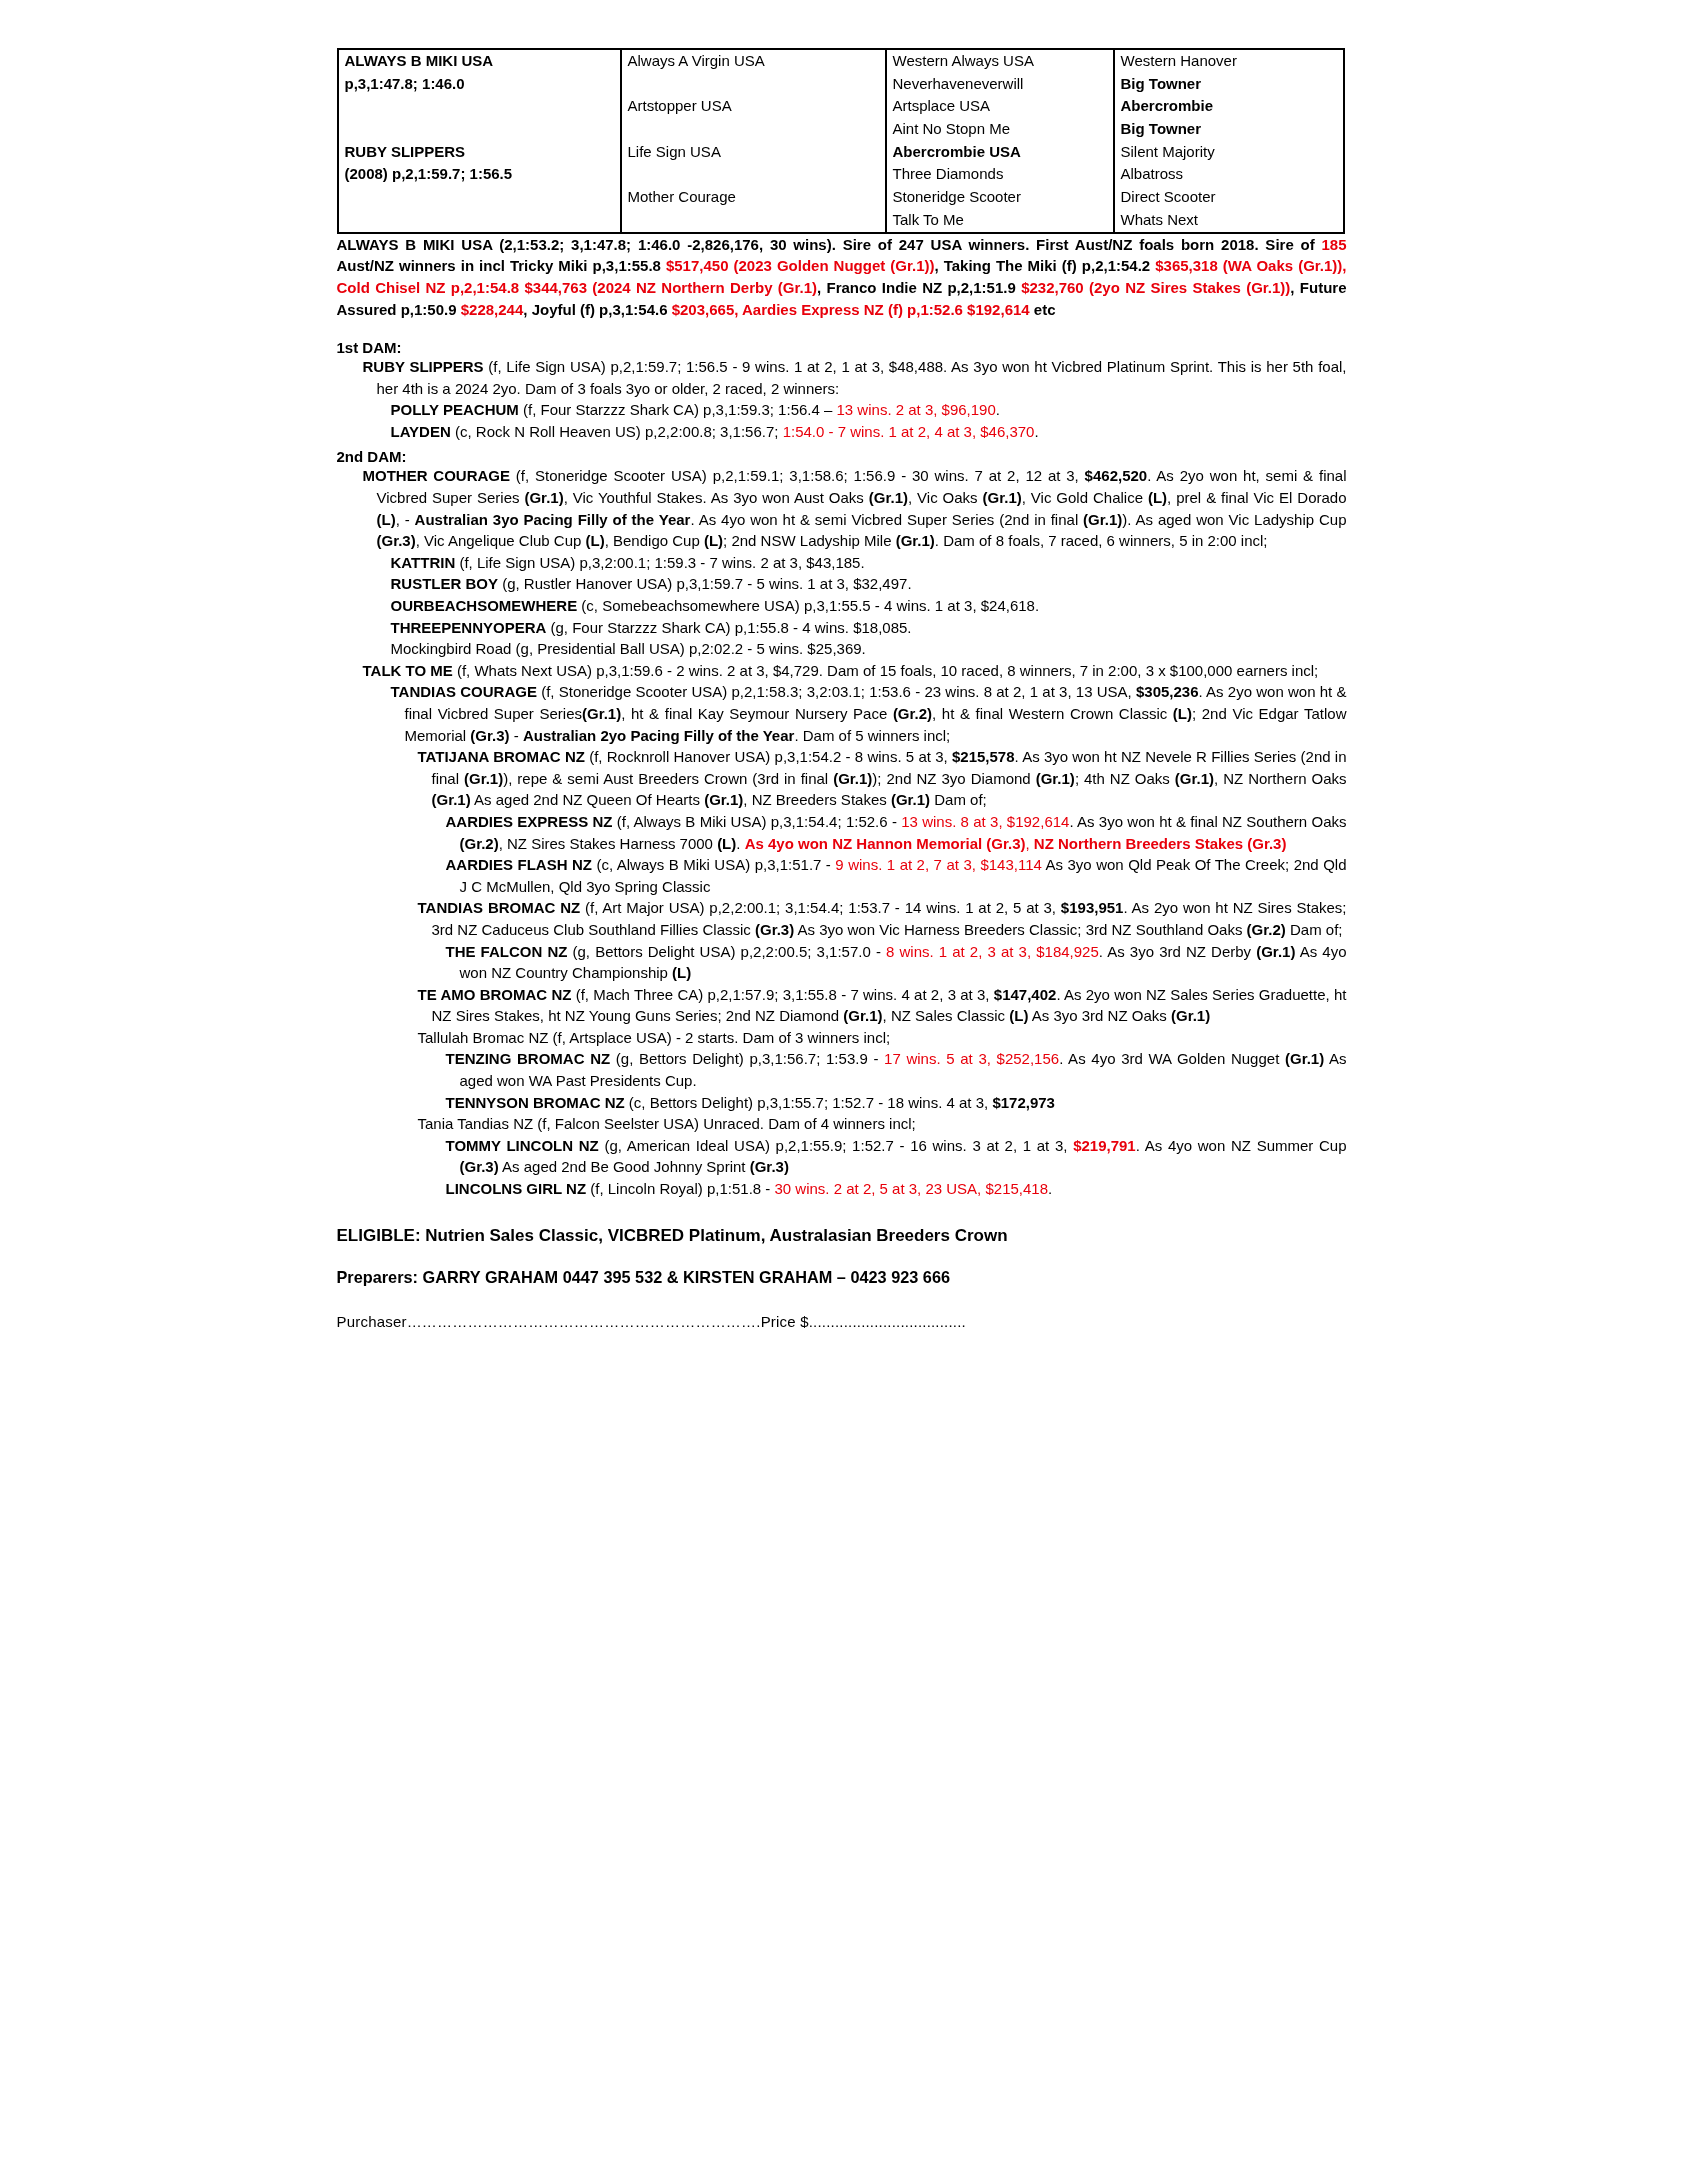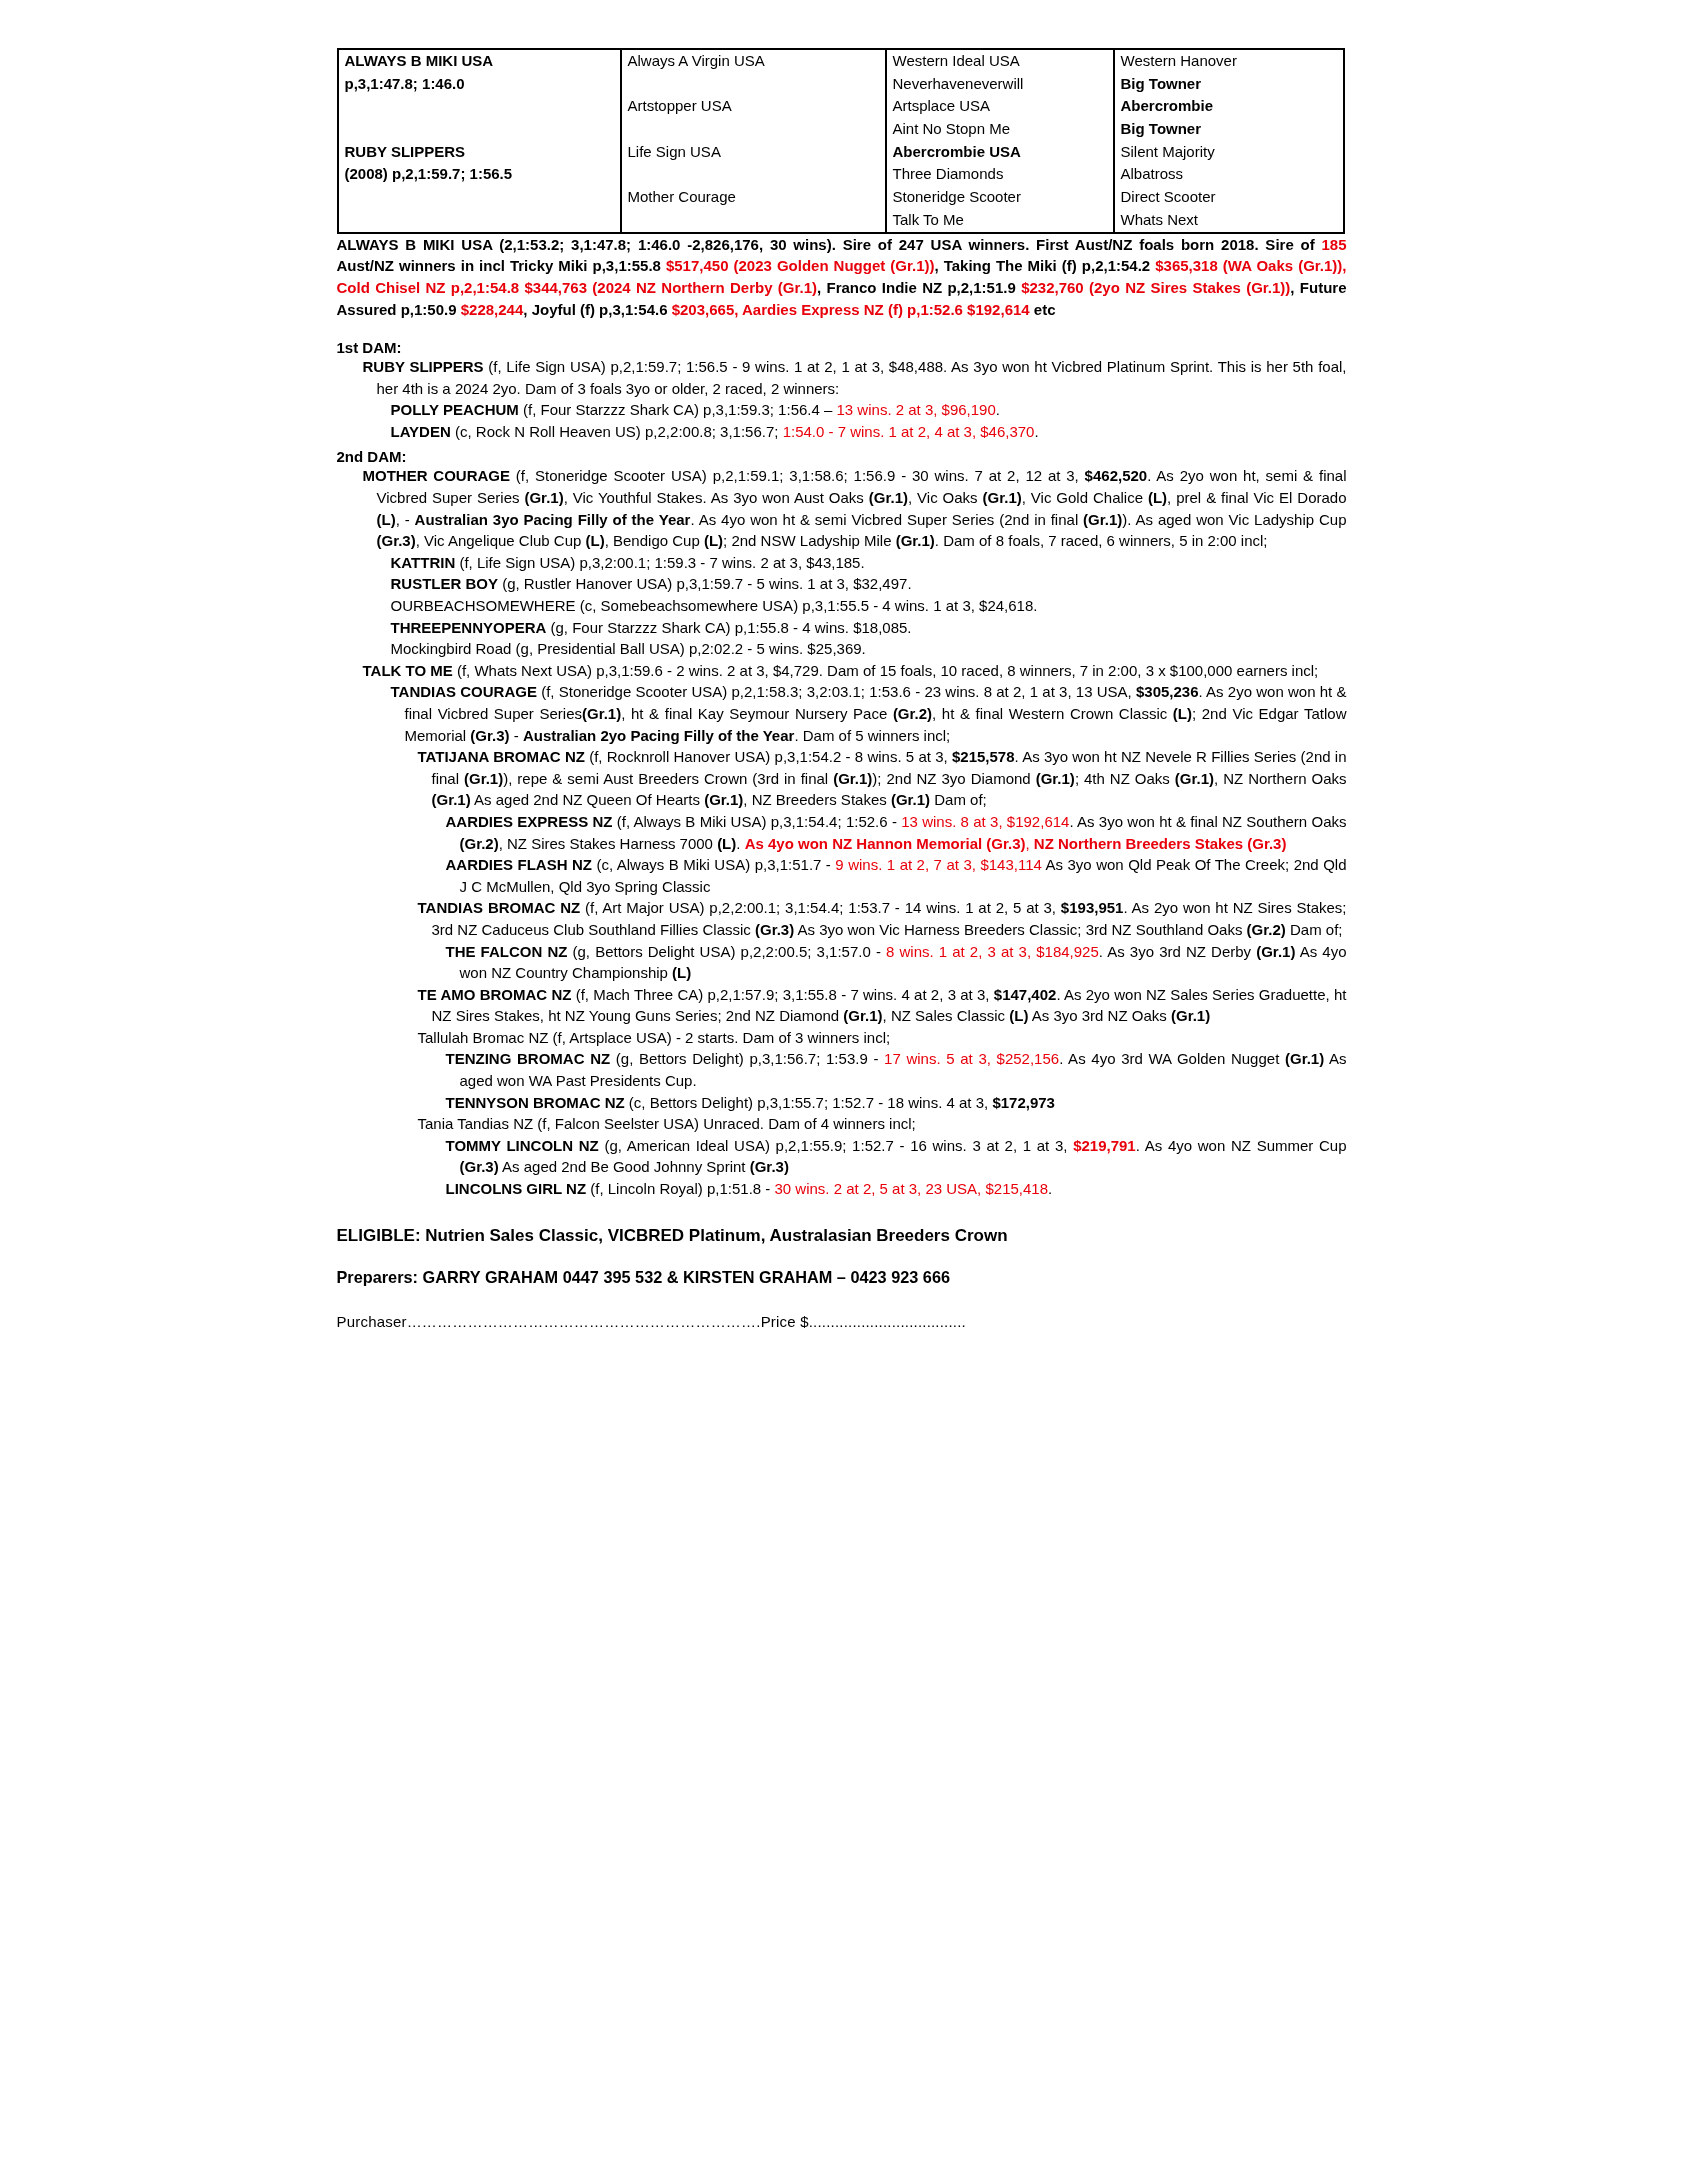--- a/index.html
+++ b/index.html
@@ -152,21 +152,21 @@
             <col class="col2">
             <col class="col3">
             <col class="col4">
         </colgroup>
         <tbody id="ped-body">
             <tr>
               <td>
                 <div class="b">ALWAYS B MIKI USA</div>
               </td>
               <td style="border-left: 2px solid rgb(0, 0, 0);">Always A Virgin USA</td>
-              <td class="vline">Western Ideal USA</td>
+              <td class="vline">Western Always USA</td>
               <td class="vline">Western Hanover</td>
             </tr>
             <tr>
               <td>
                 <div class="b">p,3,1:47.8; 1:46.0</div>
               </td>
               <td style="border-left: 2px solid rgb(0, 0, 0);">&nbsp;</td>
               <td class="vline">Neverhaveneverwill</td>
               <td class="b vline">Big Towner</td>
             </tr>
@@ -219,21 +219,21 @@
 
     <div id="sections">
         <div class="damhead">1st DAM:</div>
         <div class="entry lvl1"><span style="font-weight: bold;">RUBY SLIPPERS</span><span> (f, Life Sign USA) p,2,1:59.7; 1:56.5 - 9 wins. 1 at 2, 1 at 3, $48,488. As 3yo won ht Vicbred Platinum Sprint. This is her 5th foal, her 4th is a 2024 2yo. Dam of 3 foals 3yo or older, 2 raced, 2 winners:</span></div>
         <div class="entry lvl2"><span style="font-weight: bold;">POLLY PEACHUM</span><span> (f, Four Starzzz Shark CA) p,3,1:59.3; 1:56.4 – </span><span class="red">13 wins. 2 at 3, $96,190</span><span>.</span></div>
         <div class="entry lvl2"><span style="font-weight: bold;">LAYDEN</span><span> (c, Rock N Roll Heaven US) p,2,2:00.8; 3,1:56.7; </span><span class="red">1:54.0 - 7 wins. 1 at 2, 4 at 3, $46,370</span><span>.</span></div>
         <div class="damhead">2nd DAM:</div>
         <div class="entry lvl1"><span style="font-weight: bold;">MOTHER COURAGE</span><span> (f, Stoneridge Scooter USA) p,2,1:59.1; 3,1:58.6; 1:56.9 - 30 wins. 7 at 2, 12 at 3, </span><span style="font-weight: bold;">$462,520</span><span>. As 2yo won ht, semi &amp; final Vicbred Super Series </span><span style="font-weight: bold;">(Gr.1)</span><span>, Vic Youthful Stakes. As 3yo won Aust Oaks </span><span style="font-weight: bold;">(Gr.1)</span><span>, Vic Oaks </span><span style="font-weight: bold;">(Gr.1)</span><span>, Vic Gold Chalice </span><span style="font-weight: bold;">(L)</span><span>, prel &amp; final Vic El Dorado </span><span style="font-weight: bold;">(L)</span><span>, - </span><span style="font-weight: bold;">Australian 3yo Pacing Filly of the Year</span><span>. As 4yo won ht &amp; semi Vicbred Super Series (2nd in final </span><span style="font-weight: bold;">(Gr.1)</span><span>). As aged won Vic Ladyship Cup </span><span style="font-weight: bold;">(Gr.3)</span><span>, Vic Angelique Club Cup </span><span style="font-weight: bold;">(L)</span><span>, Bendigo Cup </span><span style="font-weight: bold;">(L)</span><span>; 2nd NSW Ladyship Mile </span><span style="font-weight: bold;">(Gr.1)</span><span>. Dam of 8 foals, 7 raced, 6 winners, 5 in 2:00 incl;</span></div>
         <div class="entry lvl2"><span style="font-weight: bold;">KATTRIN</span><span> (f, Life Sign USA) p,3,2:00.1; 1:59.3 - 7 wins. 2 at 3, $43,185.</span></div>
         <div class="entry lvl2"><span style="font-weight: bold;">RUSTLER BOY</span><span> (g, Rustler Hanover USA) p,3,1:59.7 - 5 wins. 1 at 3, $32,497.</span></div>
-        <div class="entry lvl2"><span style="font-weight: normal;">OURBEACHSOMEWHERE</span><span> (c, Somebeachsomewhere USA) p,3,1:55.5 - 4 wins. 1 at 3, $24,618.</span></div>
+        <div class="entry lvl2"><span style="font-weight: bold;">OURBEACHSOMEWHERE</span><span> (c, Somebeachsomewhere USA) p,3,1:55.5 - 4 wins. 1 at 3, $24,618.</span></div>
         <div class="entry lvl2"><span style="font-weight: bold;">THREEPENNYOPERA</span><span> (g, Four Starzzz Shark CA) p,1:55.8 - 4 wins. $18,085.</span></div>
         <div class="entry lvl2"><span>Mockingbird Road (g, Presidential Ball USA) p,2:02.2 - 5 wins. $25,369.</span></div>
         <div class="entry lvl1"><span style="font-weight: bold;">TALK TO ME</span><span> (f, Whats Next USA) p,3,1:59.6 - 2 wins. 2 at 3, $4,729. Dam of 15 foals, 10 raced, 8 winners, 7 in 2:00, 3 x $100,000 earners incl;</span></div>
         <div class="entry lvl2"><span style="font-weight: bold;">TANDIAS COURAGE</span><span> (f, Stoneridge Scooter USA) p,2,1:58.3; 3,2:03.1; 1:53.6 - 23 wins. 8 at 2, 1 at 3, 13 USA, </span><span style="font-weight: bold;">$305,236</span><span>. As 2yo won won ht &amp; final Vicbred Super Series</span><span style="font-weight: bold;">(Gr.1)</span><span>, ht &amp; final Kay Seymour Nursery Pace </span><span style="font-weight: bold;">(Gr.2)</span><span>, ht &amp; final Western Crown Classic </span><span style="font-weight: bold;">(L)</span><span>; 2nd Vic Edgar Tatlow Memorial </span><span style="font-weight: bold;">(Gr.3)</span><span> - </span><span style="font-weight: bold;">Australian 2yo Pacing Filly of the Year</span><span>. Dam of 5 winners incl;</span></div>
         <div class="entry lvl3"><span style="font-weight: bold;">TATIJANA BROMAC NZ</span><span> (f, Rocknroll Hanover USA) p,3,1:54.2 - 8 wins. 5 at 3, </span><span style="font-weight: bold;">$215,578</span><span>. As 3yo won ht NZ Nevele R Fillies Series (2nd in final </span><span style="font-weight: bold;">(Gr.1)</span><span>), repe &amp; semi Aust Breeders Crown (3rd in final </span><span style="font-weight: bold;">(Gr.1)</span><span>); 2nd NZ 3yo Diamond </span><span style="font-weight: bold;">(Gr.1)</span><span>; 4th NZ Oaks </span><span style="font-weight: bold;">(Gr.1)</span><span>, NZ Northern Oaks </span><span style="font-weight: bold;">(Gr.1)</span><span> As aged 2nd NZ Queen Of Hearts </span><span style="font-weight: bold;">(Gr.1)</span><span>, NZ Breeders Stakes </span><span style="font-weight: bold;">(Gr.1)</span><span> Dam of;</span></div>
         <div class="entry lvl4"><span style="font-weight: bold;">AARDIES EXPRESS NZ</span><span> (f, Always B Miki USA) p,3,1:54.4; 1:52.6 - </span><span class="red">13 wins. 8 at 3, $192,614</span><span>. As 3yo won ht &amp; final NZ Southern Oaks </span><span style="font-weight: bold;">(Gr.2)</span><span>, NZ Sires Stakes Harness 7000 </span><span style="font-weight: bold;">(L)</span><span>. </span><span class="red" style="font-weight: bold;">As 4yo won NZ Hannon Memorial (Gr.3)</span><span class="red">, </span><span class="red" style="font-weight: bold;">NZ Northern Breeders Stakes (Gr.3)</span></div>
         <div class="entry lvl4"><span style="font-weight: bold;">AARDIES FLASH NZ</span><span> (c, Always B Miki USA) p,3,1:51.7 - </span><span class="red">9 wins. 1 at 2, 7 at 3, $143,114</span><span> As 3yo won Qld Peak Of The Creek; 2nd Qld J C McMullen, Qld 3yo Spring Classic</span></div>
         <div class="entry lvl3"><span style="font-weight: bold;">TANDIAS BROMAC NZ</span><span> (f, Art Major USA) p,2,2:00.1; 3,1:54.4; 1:53.7 - 14 wins. 1 at 2, 5 at 3, </span><span style="font-weight: bold;">$193,951</span><span>. As 2yo won ht NZ Sires Stakes; 3rd NZ Caduceus Club Southland Fillies Classic </span><span style="font-weight: bold;">(Gr.3)</span><span> As 3yo won Vic Harness Breeders Classic; 3rd NZ Southland Oaks </span><span style="font-weight: bold;">(Gr.2)</span><span> Dam of;</span></div>
         <div class="entry lvl4"><span style="font-weight: bold;">THE FALCON NZ</span><span> (g, Bettors Delight USA) p,2,2:00.5; 3,1:57.0 - </span><span class="red">8 wins. 1 at 2, 3 at 3, $184,925</span><span>. As 3yo 3rd NZ Derby </span><span style="font-weight: bold;">(Gr.1)</span><span> As 4yo won NZ Country Championship </span><span style="font-weight: bold;">(L)</span></div>
         <div class="entry lvl3"><span style="font-weight: bold;">TE AMO BROMAC NZ</span><span> (f, Mach Three CA) p,2,1:57.9; 3,1:55.8 - 7 wins. 4 at 2, 3 at 3, </span><span style="font-weight: bold;">$147,402</span><span>. As 2yo won NZ Sales Series Graduette, ht NZ Sires Stakes, ht NZ Young Guns Series; 2nd NZ Diamond </span><span style="font-weight: bold;">(Gr.1)</span><span>, NZ Sales Classic </span><span style="font-weight: bold;">(L)</span><span> As 3yo 3rd NZ Oaks </span><span style="font-weight: bold;">(Gr.1)</span></div>

